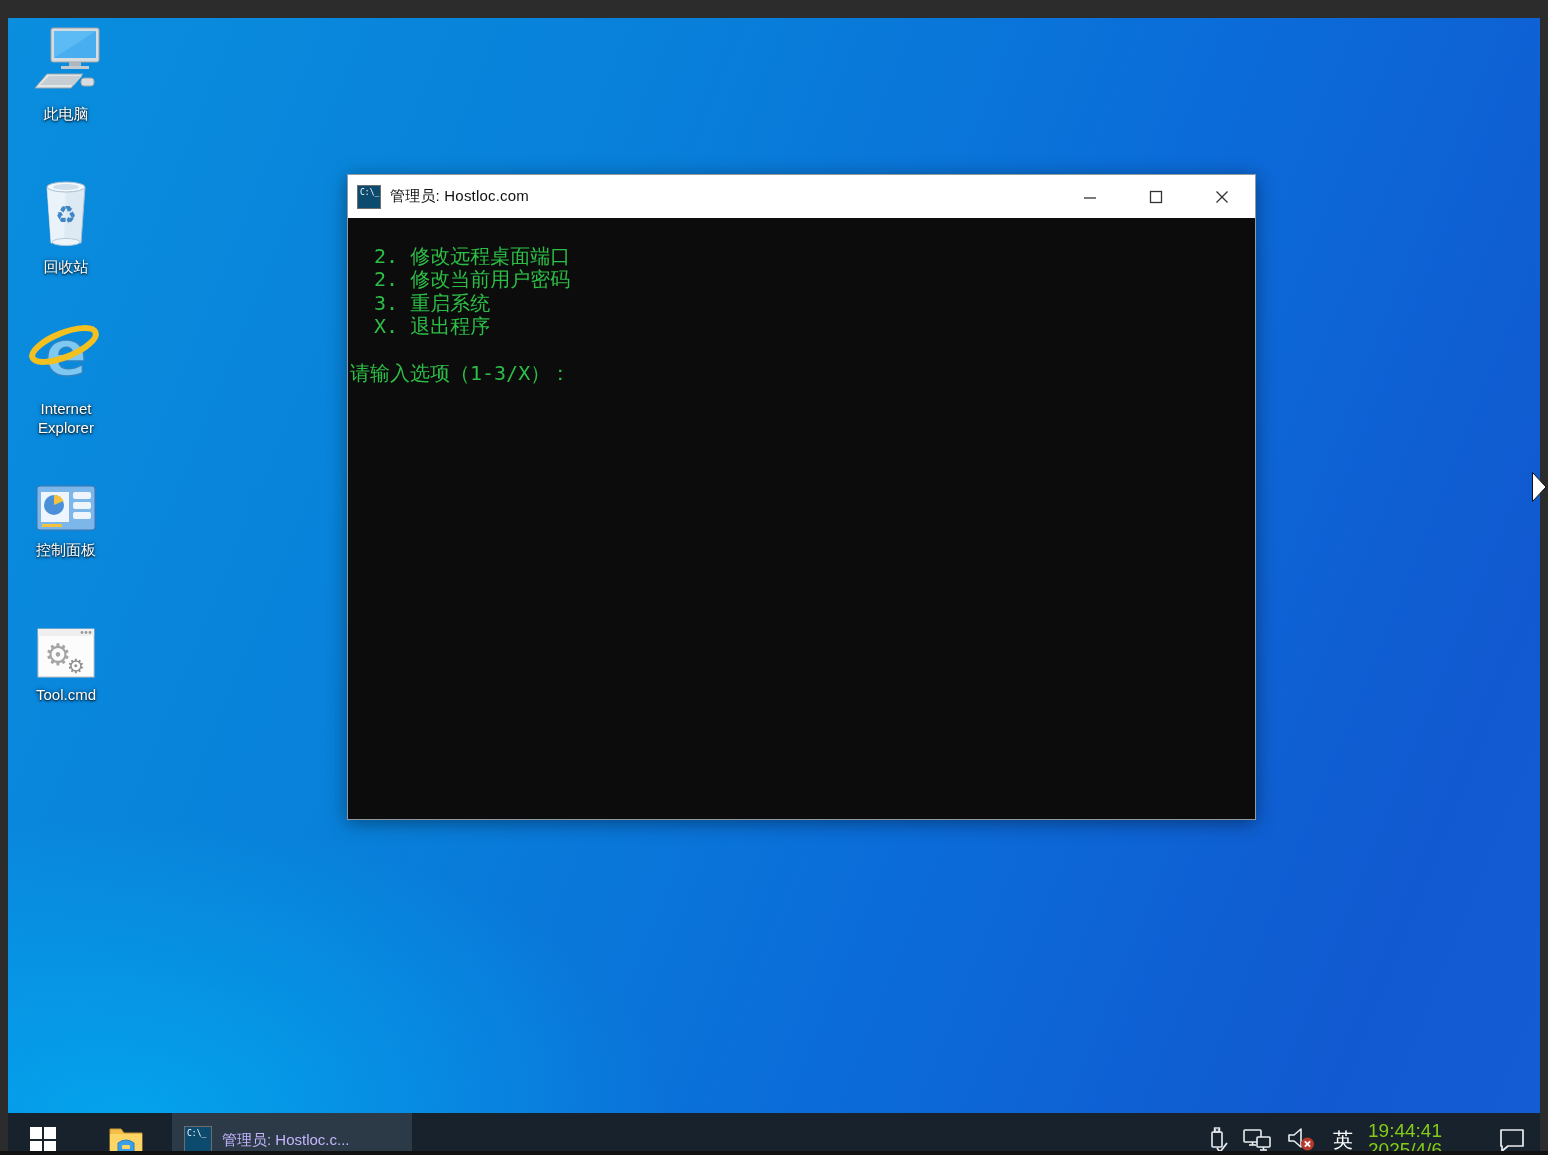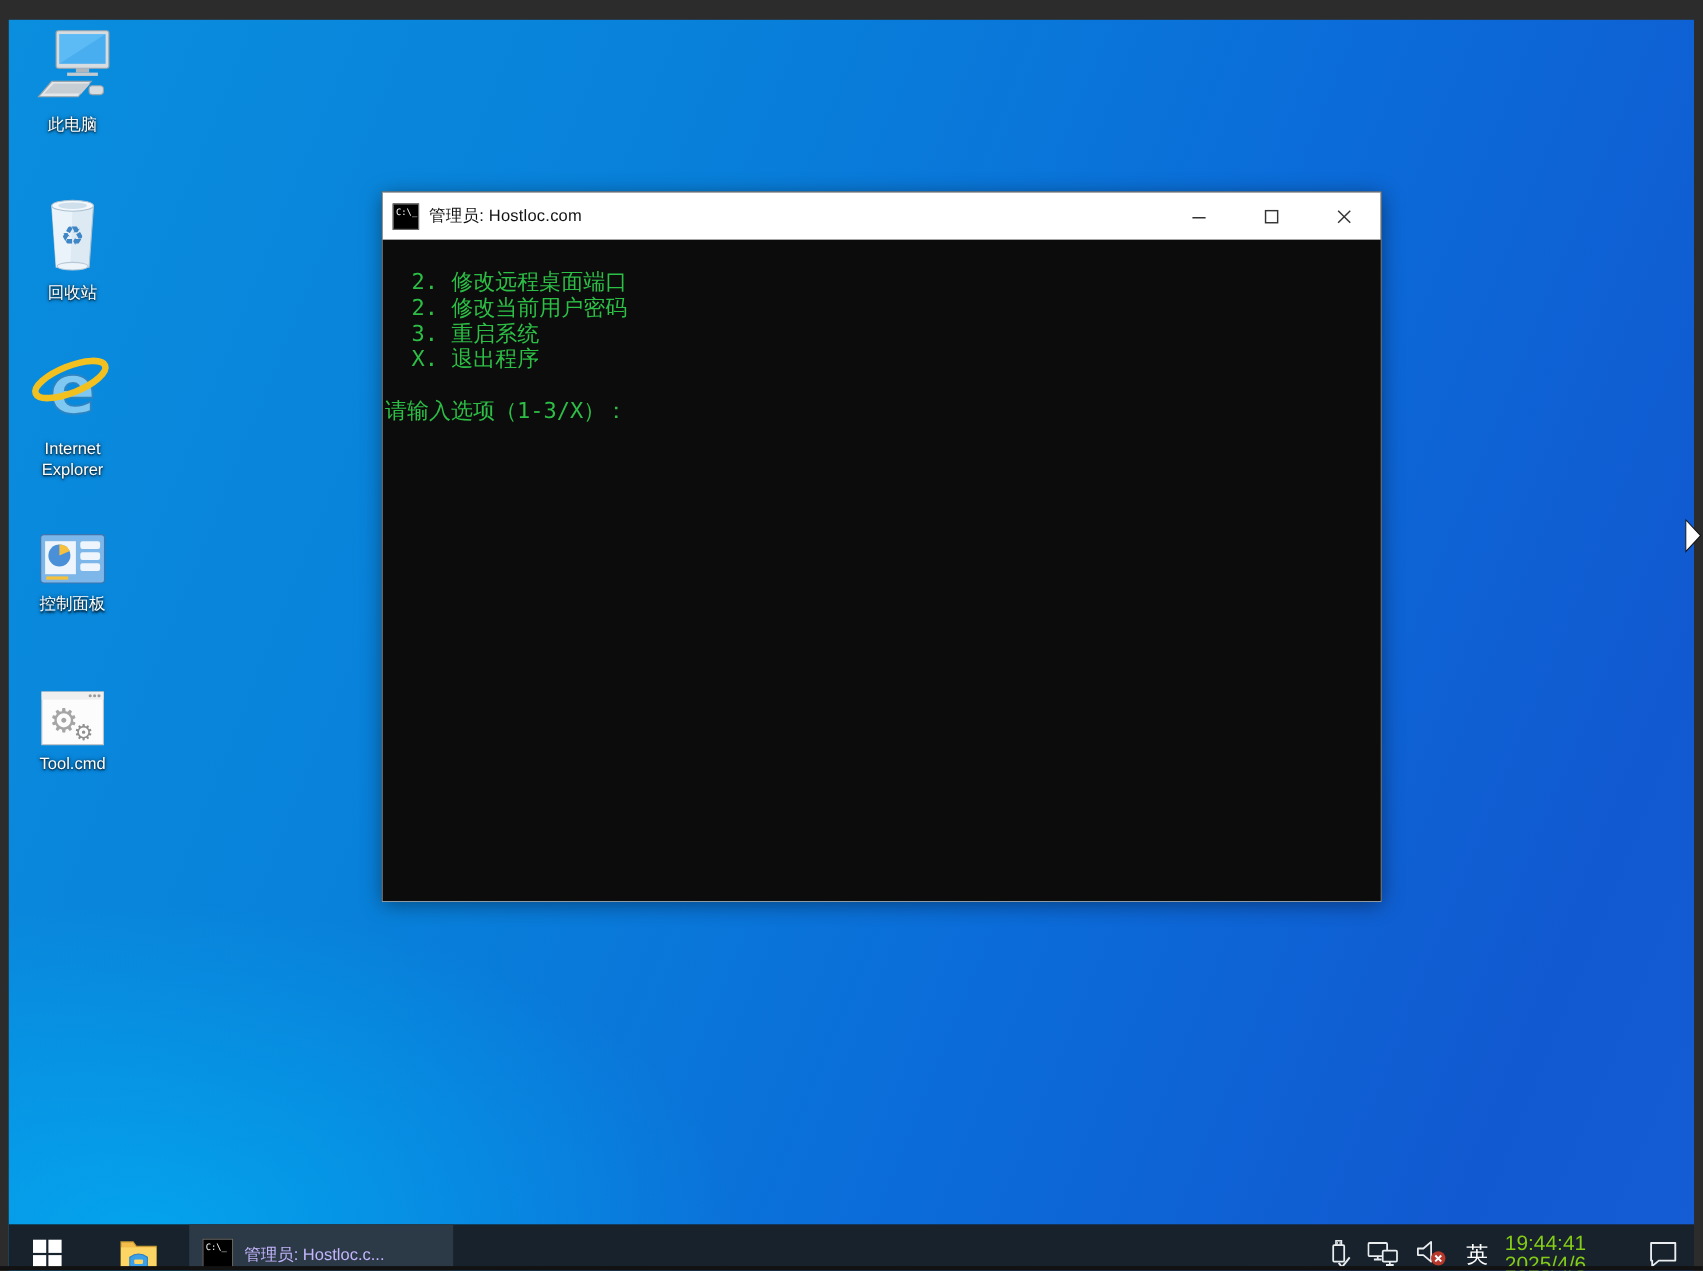--- a/index.html
+++ b/index.html
@@ -28,21 +28,21 @@
   }
   
   .win{
     position:absolute;left:339px;top:156px;width:909px;height:646px;
     border:1px solid #8f9aa3;box-sizing:border-box;
     box-shadow:0 3px 18px rgba(0,0,0,.42);
     background:#0c0c0c;
   }
   .titlebar{height:43px;background:#ffffff;display:flex;align-items:center;padding-left:9px;}
   .titlebar .t-title{font-size:15px;color:#111;margin-left:9px;letter-spacing:.2px;}
-  .cmd-ico{width:24px;height:24px;background:#000000;border:1px solid #6d6d6d;box-sizing:border-box;position:relative;flex:0 0 auto;}
+  .cmd-ico{width:24px;height:24px;background:#0c4a6e;border:1px solid #6d6d6d;box-sizing:border-box;position:relative;flex:0 0 auto;}
   .cmd-ico .glyph{position:absolute;left:2px;top:2px;font-family:"DejaVu Sans Mono",monospace;font-size:8px;line-height:9px;color:#fff;}
   .wc-group{margin-left:auto;display:flex;height:100%;}
   .wc{width:66px;height:100%;display:flex;align-items:center;justify-content:center;}
   .wc svg{display:block;}
   .console{
     height:601px;background:#0c0c0c;overflow:hidden;
     padding:3px 0 0 2px;box-sizing:border-box;
     font-family:"DejaVu Sans Mono",monospace;
     font-size:20px;color:#2DBE46;
   }

